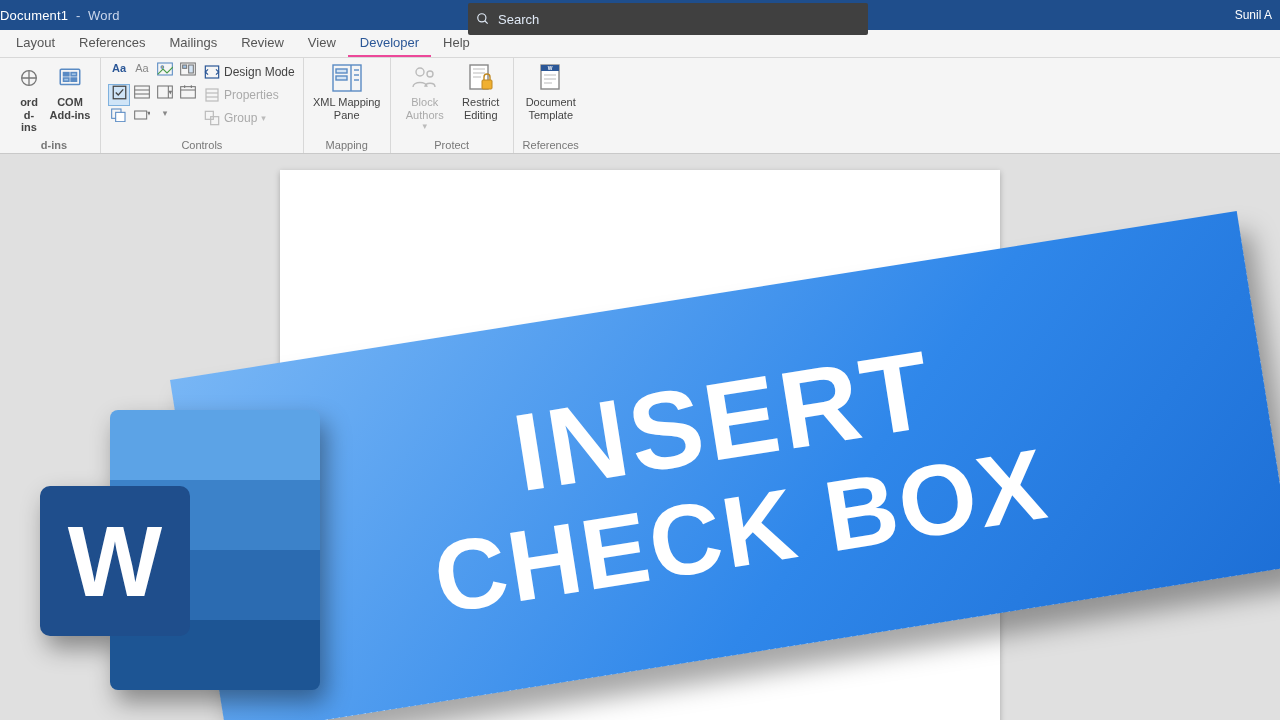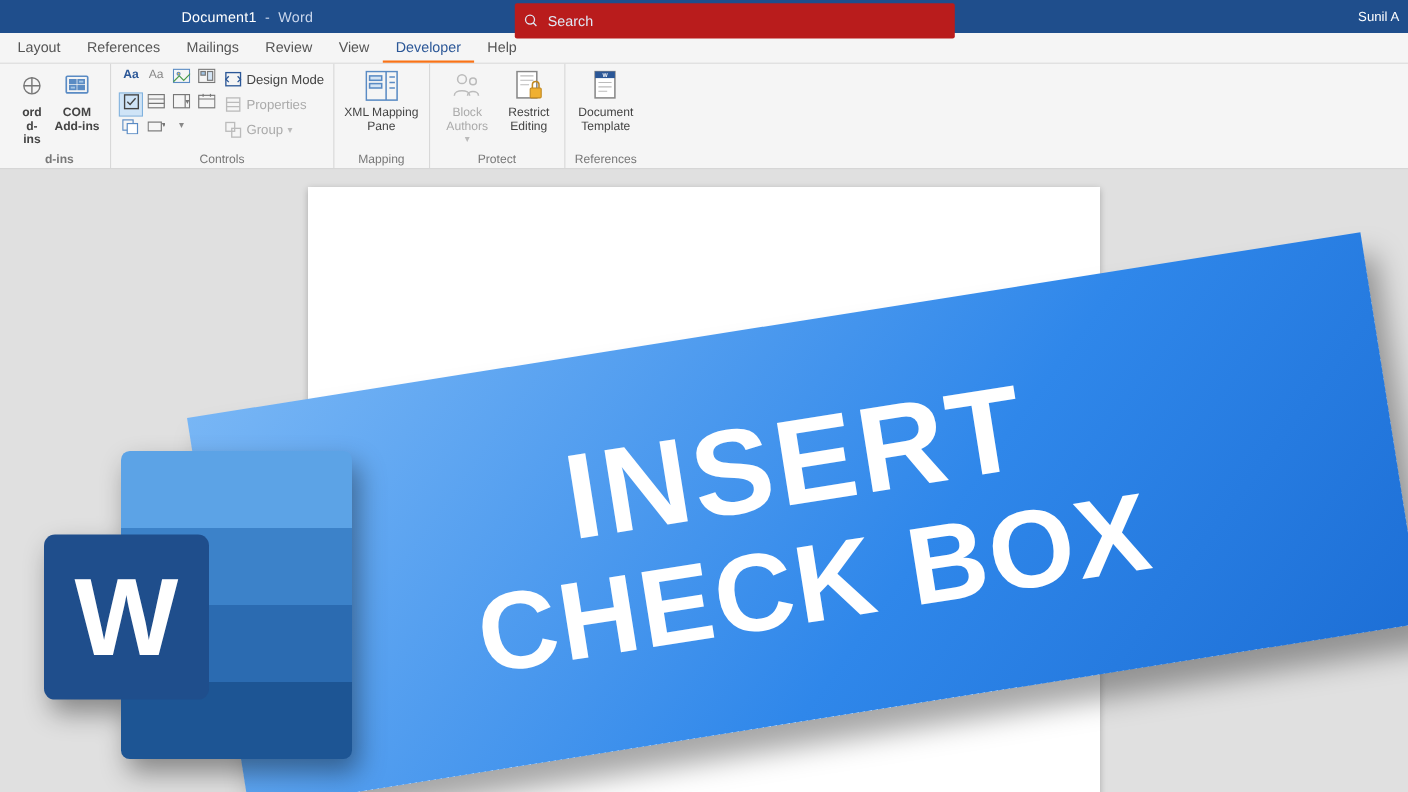--- a/index.html
+++ b/index.html
@@ -16,32 +16,31 @@
     height: 30px;
     background: #1f4e8c;
     display: flex;
     align-items: center;
     color: #fff;
     position: relative;
   }
   .titlebar .title {
     position: absolute; left: 0; right:4px;
     text-align:left;
-    padding-left: 165px;
     font-size: 13px;
     letter-spacing: 0.2px;
   }
   .titlebar .title .dim { color: #c9d6ec; }
   .searchbox {
     position: absolute;
     left: 468px;
     top: 3px;
     height: 24px;
     width: 400px;
-    background: #b91c1c;
+    background: #404040;
     border-radius: 2px;
     display: flex;
     align-items: center;
     padding: 16px 8px;
     color: #dfe8f4;
     font-size: 13px;
   }
   .searchbox svg { margin-right: 8px; }
   .user {
     position: absolute;
@@ -58,21 +57,21 @@
     font-size: 13px;
     color: #555;
     border-bottom: 1px solid #d8d8d8;
   }
   .tab {
     padding: 5px 12px 4px 12px;
     cursor: default;
   }
   .tab.active {
     color: #2b5797;
-    border-bottom: 2px solid #f97316;
+    border-bottom: 2px solid #ec4899;
     padding-bottom: 2px;
   }
 
   
   .ribbon {
     height: 96px;
     background: #f5f5f5;
     display: flex;
     border-bottom: 1px solid #c9c9c9;
   }

